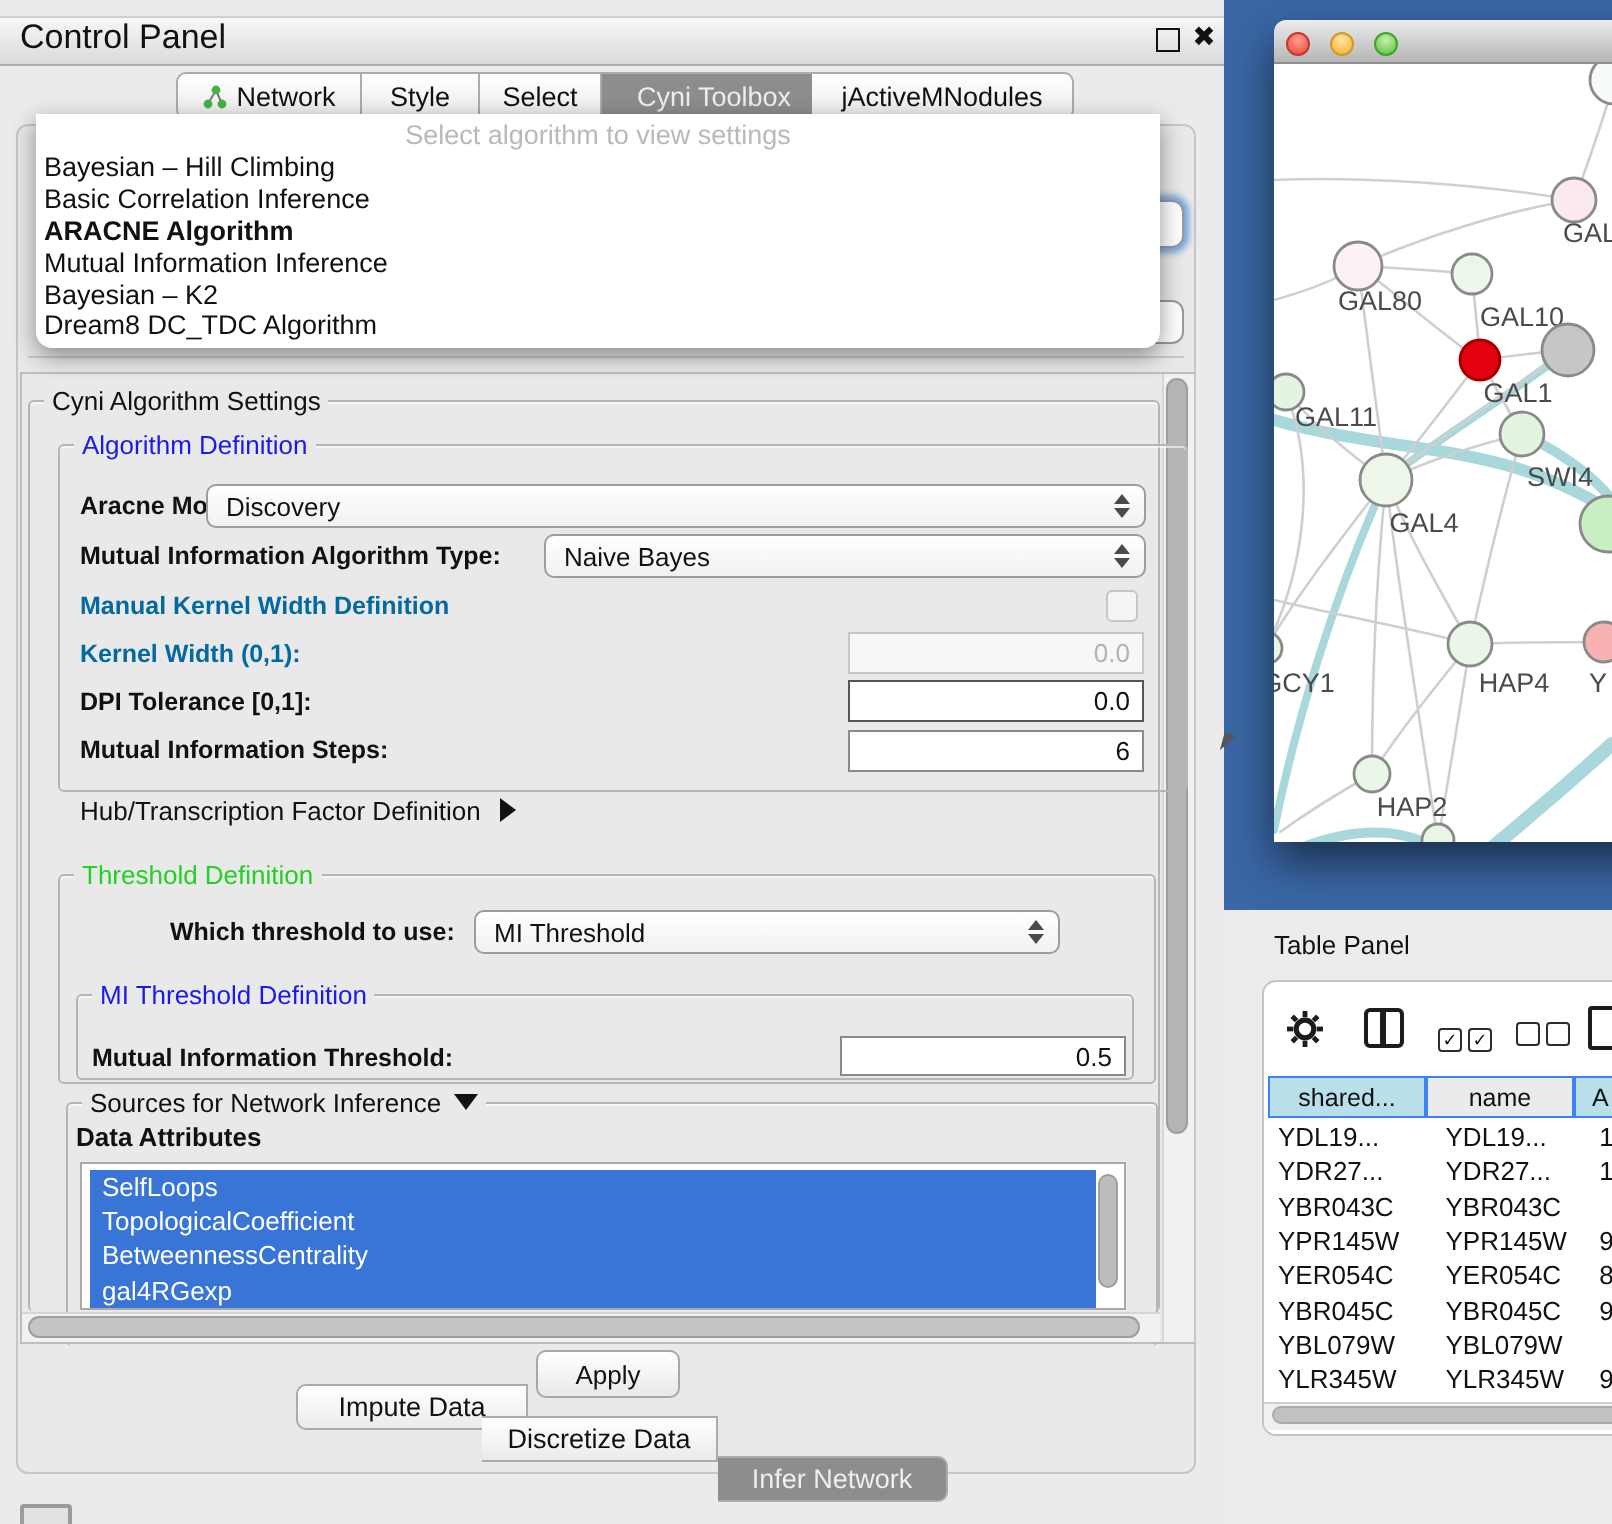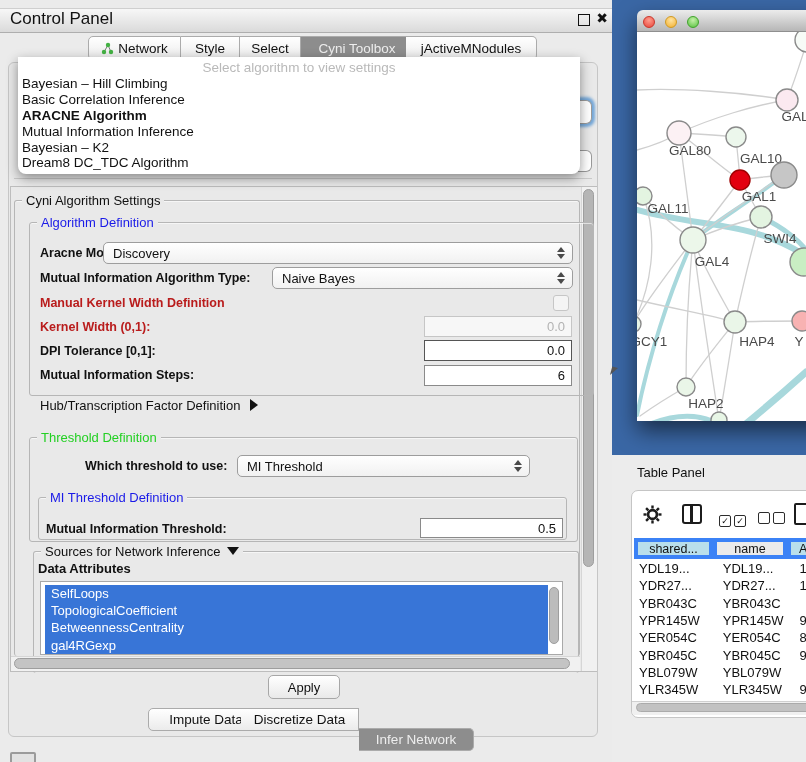--- a/index.html
+++ b/index.html
@@ -23,21 +23,21 @@
   .hline{background:#c9c9c9;height:1px;}
   
   #scroll-area{left:10px;top:186px;width:587px;height:486px;border:1px solid #bdbdbd;background:#e9e9e9;box-sizing:border-box;}
   .vtrack{background:#f1f1f1;border-left:1px solid #d6d6d6;box-sizing:border-box;}
   .thumb{background:#b5b5b5;border:1px solid #9e9e9e;border-radius:6px;box-sizing:border-box;}
   .grp{position:absolute;border:1px solid #b6b6b6;border-radius:3px;box-shadow:inset 0 1px 0 rgba(255,255,255,.6);}
   .legend{position:absolute;top:-8px;left:7px;background:#e9e9e9;padding:0 4px;font-size:13px;white-space:nowrap;}
   .legend.blue{color:#1a1ae8;}
   .legend.green{color:#23d023;}
   .lbl{position:absolute;font-size:12.5px;font-weight:bold;white-space:nowrap;}
-  .lbl.dis{color:#b91c1c;}
+  .lbl.dis{color:#0369a1;}
   .combo{position:absolute;background:linear-gradient(#ffffff,#f1f1f1);border:1px solid #9d9d9d;border-radius:5px;
     font-size:13px;display:flex;align-items:center;padding-left:9px;box-sizing:border-box;}
   .spin{position:absolute;right:7px;top:50%;transform:translateY(-50%);width:8px;height:12px;}
   .spin::before{content:"";position:absolute;left:0;top:0;border:4px solid transparent;border-bottom:5px solid #4a4a4a;border-top:none;}
   .spin::after{content:"";position:absolute;left:0;bottom:0;border:4px solid transparent;border-top:5px solid #4a4a4a;border-bottom:none;}
   .field{position:absolute;background:#fff;border:1px solid #8a8a8a;font-size:13px;display:flex;align-items:center;
     justify-content:flex-end;padding-right:6px;box-sizing:border-box;}
   .field.dis{background:#f7f7f7;color:#b3b3b3;border-color:#c6c6c6;}
   .field.strong{border:1.5px solid #555;}
   #manual-checkbox{left:553px;top:295px;width:14px;height:14px;border:1px solid #c6c6c6;border-radius:3px;background:#f4f4f4;}
@@ -54,21 +54,21 @@
   #net-titlebar{position:absolute;left:0;top:0;width:100%;height:22px;background:linear-gradient(#ececec,#b6b6b6);
     border-radius:6px 6px 0 0;border-bottom:1px solid #8f8f8f;box-sizing:border-box;}
   .tl{position:absolute;top:6px;width:12px;height:12px;border-radius:50%;box-sizing:border-box;}
   #net-content{position:absolute;left:0;top:22px;width:100%;height:389px;background:#fff;overflow:hidden;}
   .nlabel{font-size:13.5px;fill:#4a4a4a;font-family:"Liberation Sans",sans-serif;}
   
   #table-region{left:612px;top:455px;width:194px;height:307px;background:#ececec;overflow:hidden;}
   #tp-title{position:absolute;left:25px;top:10px;font-size:13px;}
   #tp-card{position:absolute;left:19px;top:35px;width:205px;height:228px;background:#fff;border:1px solid #c5c5c5;border-radius:7px;box-sizing:border-box;overflow:hidden;}
   .cb{display:inline-block;width:10px;height:10px;border:1.6px solid #2c2c2c;border-radius:2px;font-size:9px;line-height:10px;text-align:center;box-sizing:content-box;}
-  .th{position:absolute;top:47px;height:21px;border:4px solid #3b82f6;box-sizing:border-box;font-size:12.5px;
+  .th{position:absolute;top:47px;height:21px;border:1px solid #3b82f6;box-sizing:border-box;font-size:12.5px;
     display:flex;align-items:center;justify-content:center;overflow:hidden;}
   .t-row{height:17.3px;display:flex;font-size:13px;align-items:center;}
   .tc{display:block;overflow:hidden;white-space:nowrap;}
   .tc.c1{width:79px;padding-left:5px;}
   .tc.c2{width:74px;padding-left:6px;}
   .tc.c3{width:40px;padding-left:4px;}
   .htrack{position:absolute;background:#f0f0f0;border-top:1px solid #d0d0d0;box-sizing:border-box;}
   .hthumb{position:absolute;background:#c2c2c2;border:1px solid #ababab;border-radius:5px;box-sizing:border-box;}
   
   #algo-dropdown{left:18px;top:57px;width:562px;height:117px;background:#fff;border-radius:0 0 8px 8px;
@@ -191,21 +191,21 @@
     </div>
     <div class="abs thumb" style="left:549px;top:587px;width:10px;height:57px;background:#bcbcbc;"></div>
 
     <div class="abs vtrack" style="left:11px;top:656px;width:569px;height:15px;border-left:none;border-top:1px solid #d6d6d6;"></div>
     <div class="abs thumb" style="left:14px;top:658px;width:556px;height:11px;background:#c4c4c4;"></div>
 
     <div class="abs" id="apply-btn">
         <span>Apply</span>
       </div>
 
-    <div class="seg first" style="left:148px;top:708px;width:116px;height:23px;">
+    <div class="seg first" style="left:148px;top:692px;width:116px;height:23px;">
         <span>Impute Data</span>
       </div>
     <div class="seg" style="left:241px;top:708px;width:118px;height:23px;">
         <span>Discretize Data</span>
       </div>
     <div class="seg last sel" style="left:359px;top:728px;width:115px;height:23px;">
         <span>Infer Network</span>
       </div>
 
     <div class="abs" id="algo-dropdown">

